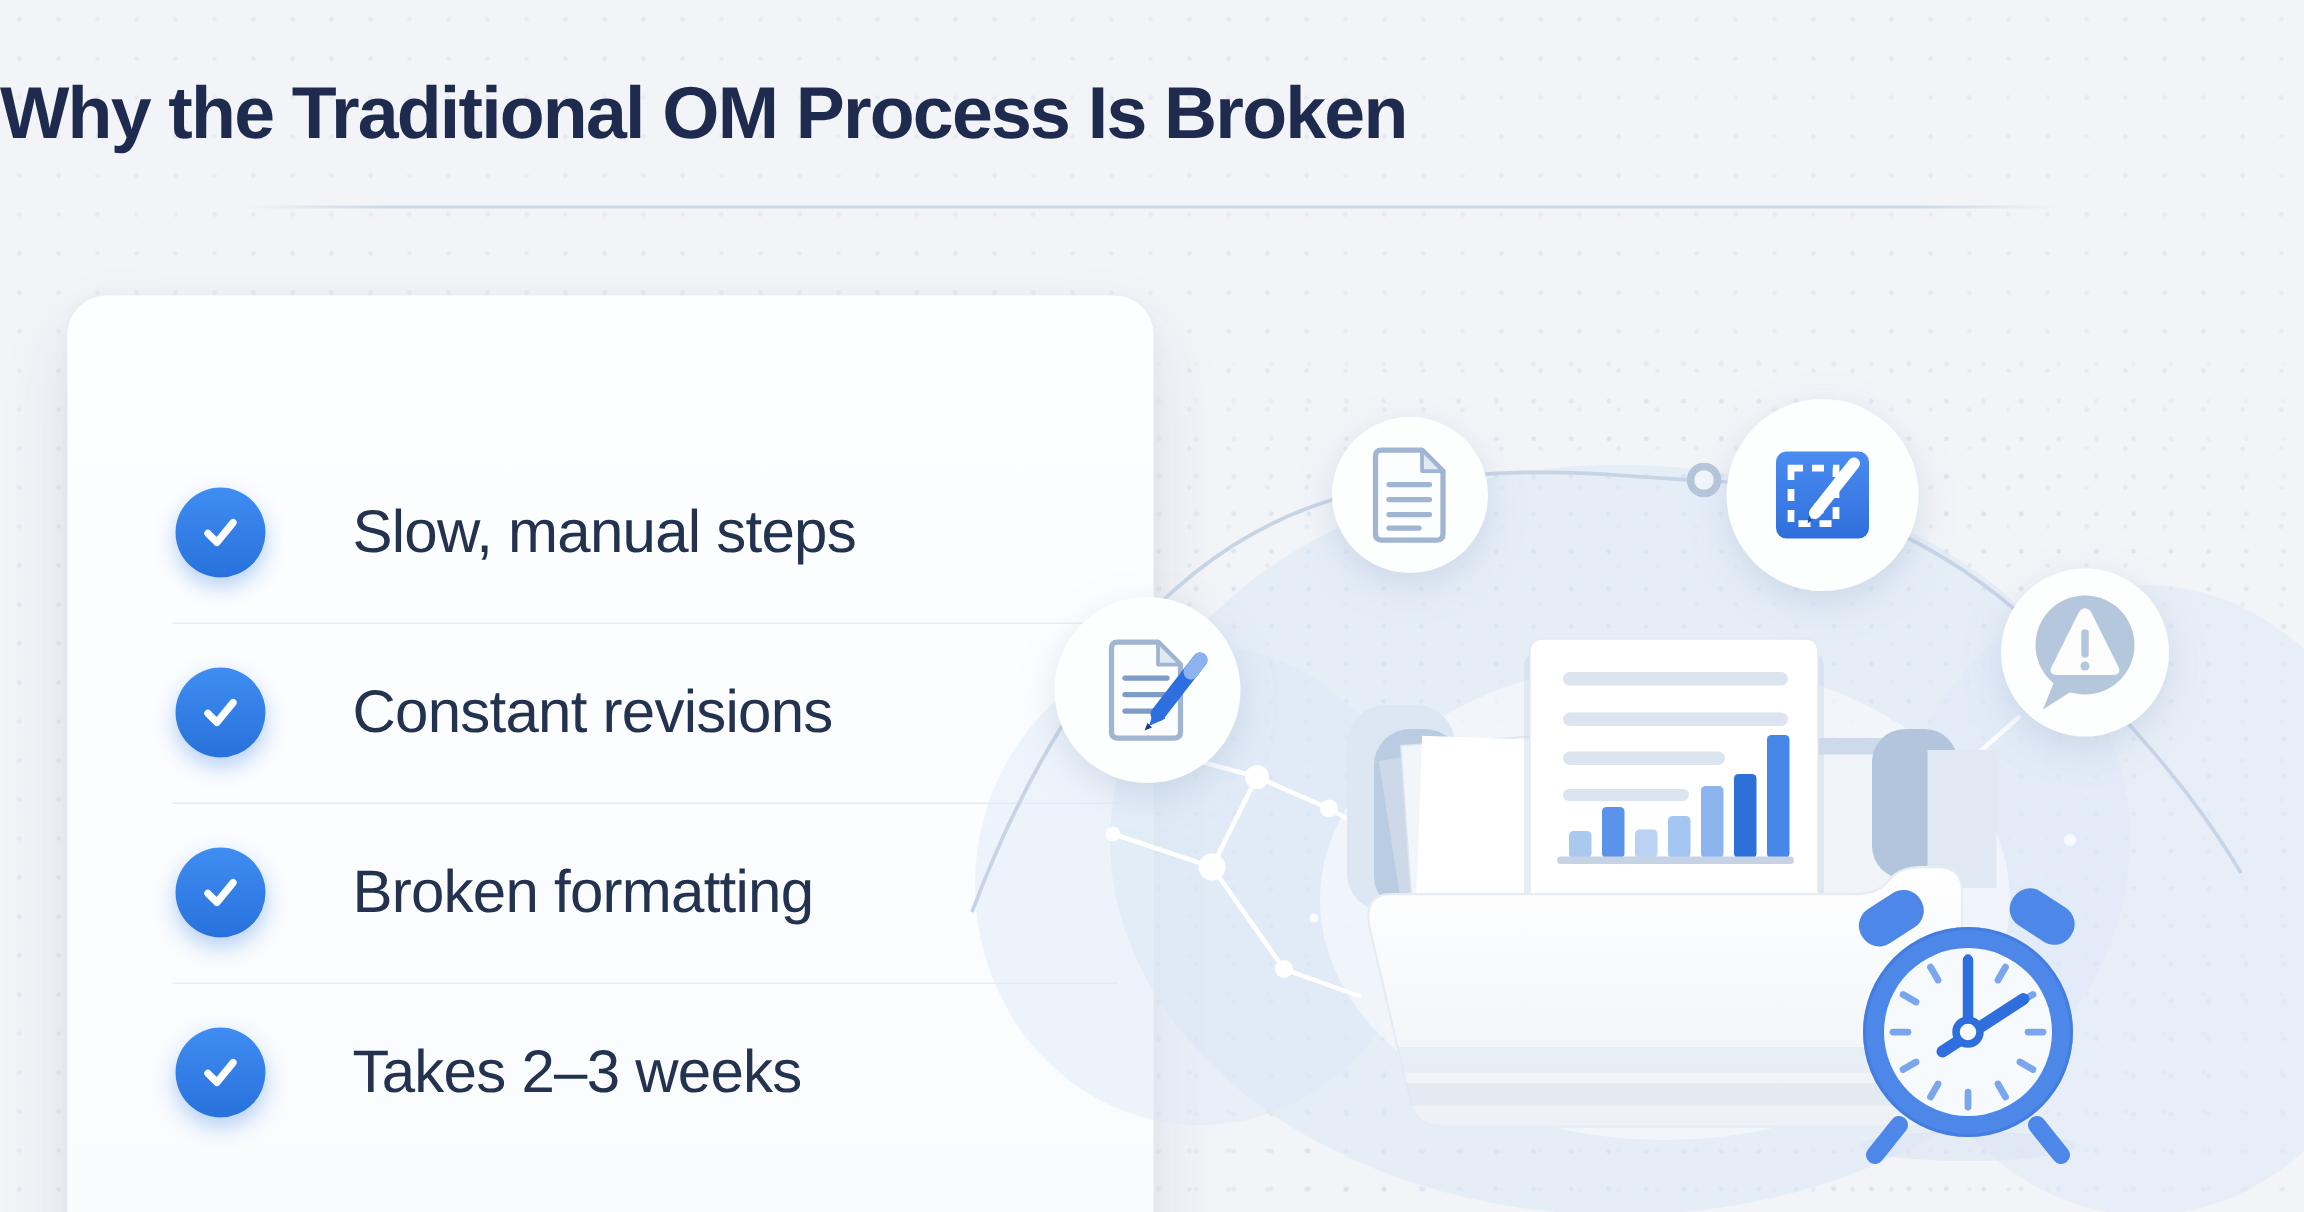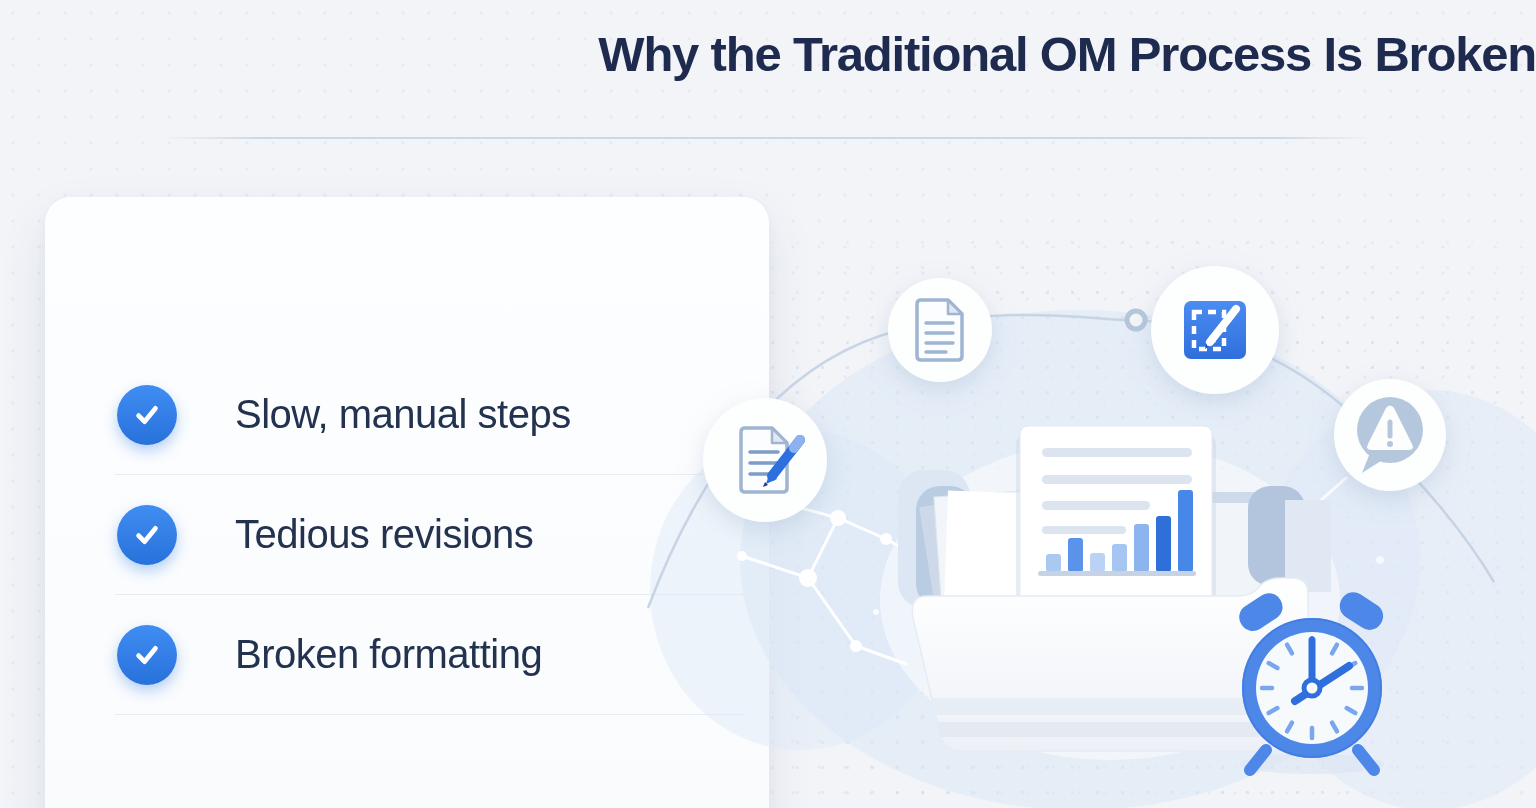--- a/index.html
+++ b/index.html
@@ -15,22 +15,22 @@
     background-size:26px 26px;opacity:.38;
   }
   .dots-right{
     position:absolute;left:660px;top:230px;right:0;bottom:0;pointer-events:none;
     background-image:radial-gradient(circle,#c7d3e4 1.4px,transparent 1.9px);
     background-size:25px 25px;opacity:.5;
     -webkit-mask-image:radial-gradient(ellipse at 55% 55%,#000 55%,transparent 95%);
             mask-image:radial-gradient(ellipse at 55% 55%,#000 55%,transparent 95%);
   }
   .page-title{
-    position:absolute;top:26px;left:0;width:100%;
-    text-align:right;margin:0;
+    position:absolute;top:48px;left:0;width:100%;
+    text-align:left;margin:0;
     font-size:49px;font-weight:bold;letter-spacing:-1.2px;
     color:#1e2b4f;
   }
   .header-divider{
     position:absolute;top:137px;left:162px;width:1212px;height:2px;
     background:linear-gradient(90deg,rgba(204,216,230,0),#ccd8e6 8%,#ccd8e6 92%,rgba(204,216,230,0));
   }
   .card{
     position:absolute;left:45px;top:197px;width:724px;height:676px;
     background:linear-gradient(180deg,#fdfeff, #f9fbfd);
@@ -76,32 +76,40 @@
     </span>
     <span class="check-label">Slow, manual steps</span>
   </div>
   <div class="row-divider"></div>
   <div class="check-row">
     <span class="check-badge">
       <svg width="36" height="36" viewBox="0 0 60 60">
           <polyline points="16,31 26,41 44,19" fill="none" stroke="#ffffff" stroke-width="8" stroke-linecap="round" stroke-linejoin="round"></polyline>
         </svg>
     </span>
-    <span class="check-label">Tedious revisions</span>
+    <span class="check-label">Constant revisions</span>
   </div>
   <div class="row-divider"></div>
   <div class="check-row">
     <span class="check-badge">
       <svg width="36" height="36" viewBox="0 0 60 60">
           <polyline points="16,31 26,41 44,19" fill="none" stroke="#ffffff" stroke-width="8" stroke-linecap="round" stroke-linejoin="round"></polyline>
         </svg>
     </span>
     <span class="check-label">Broken formatting</span>
   </div>
   <div class="row-divider"></div>
+  <div class="check-row">
+    <span class="check-badge">
+      <svg width="36" height="36" viewBox="0 0 60 60">
+          <polyline points="16,31 26,41 44,19" fill="none" stroke="#ffffff" stroke-width="8" stroke-linecap="round" stroke-linejoin="round"></polyline>
+        </svg>
+    </span>
+    <span class="check-label">Takes 2–3 weeks</span>
+  </div>
 </div>
 
 <svg class="illustration" viewBox="636 228 900 580" xmlns="http://www.w3.org/2000/svg">
   <defs>
     <linearGradient id="gFront" x1="0" y1="0" x2="0" y2="1">
       <stop offset="0" stop-color="#ffffff"></stop>
         <stop offset="1" stop-color="#edf1f7"></stop>
     </linearGradient>
     <linearGradient id="gBlueSq" x1="0" y1="0" x2="0" y2="1">
       <stop offset="0" stop-color="#4a8cf0"></stop>

